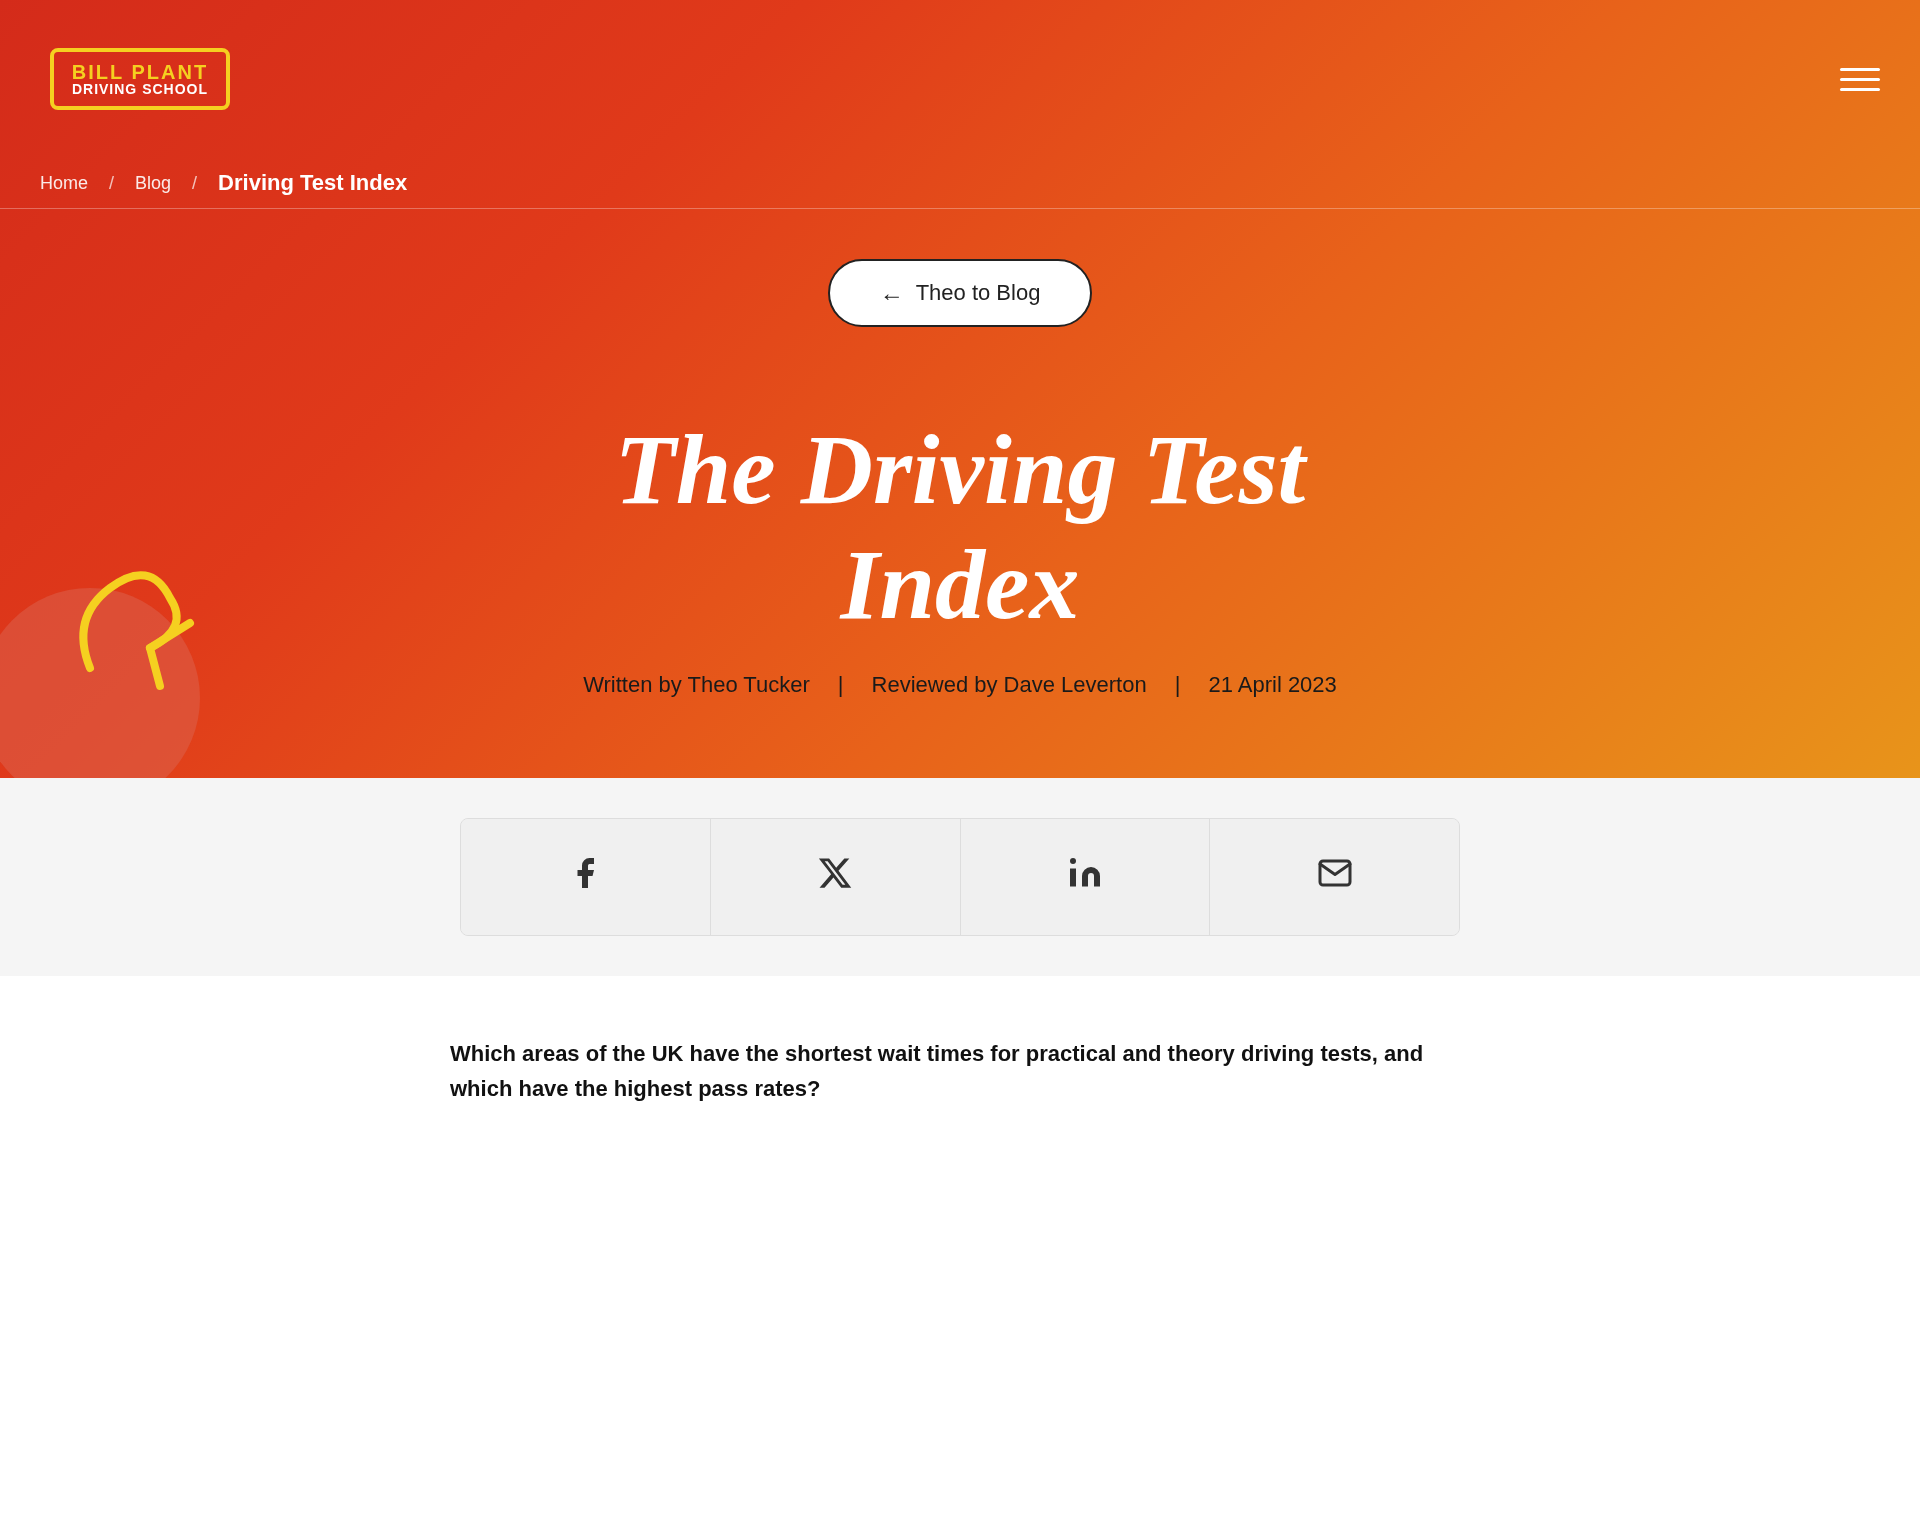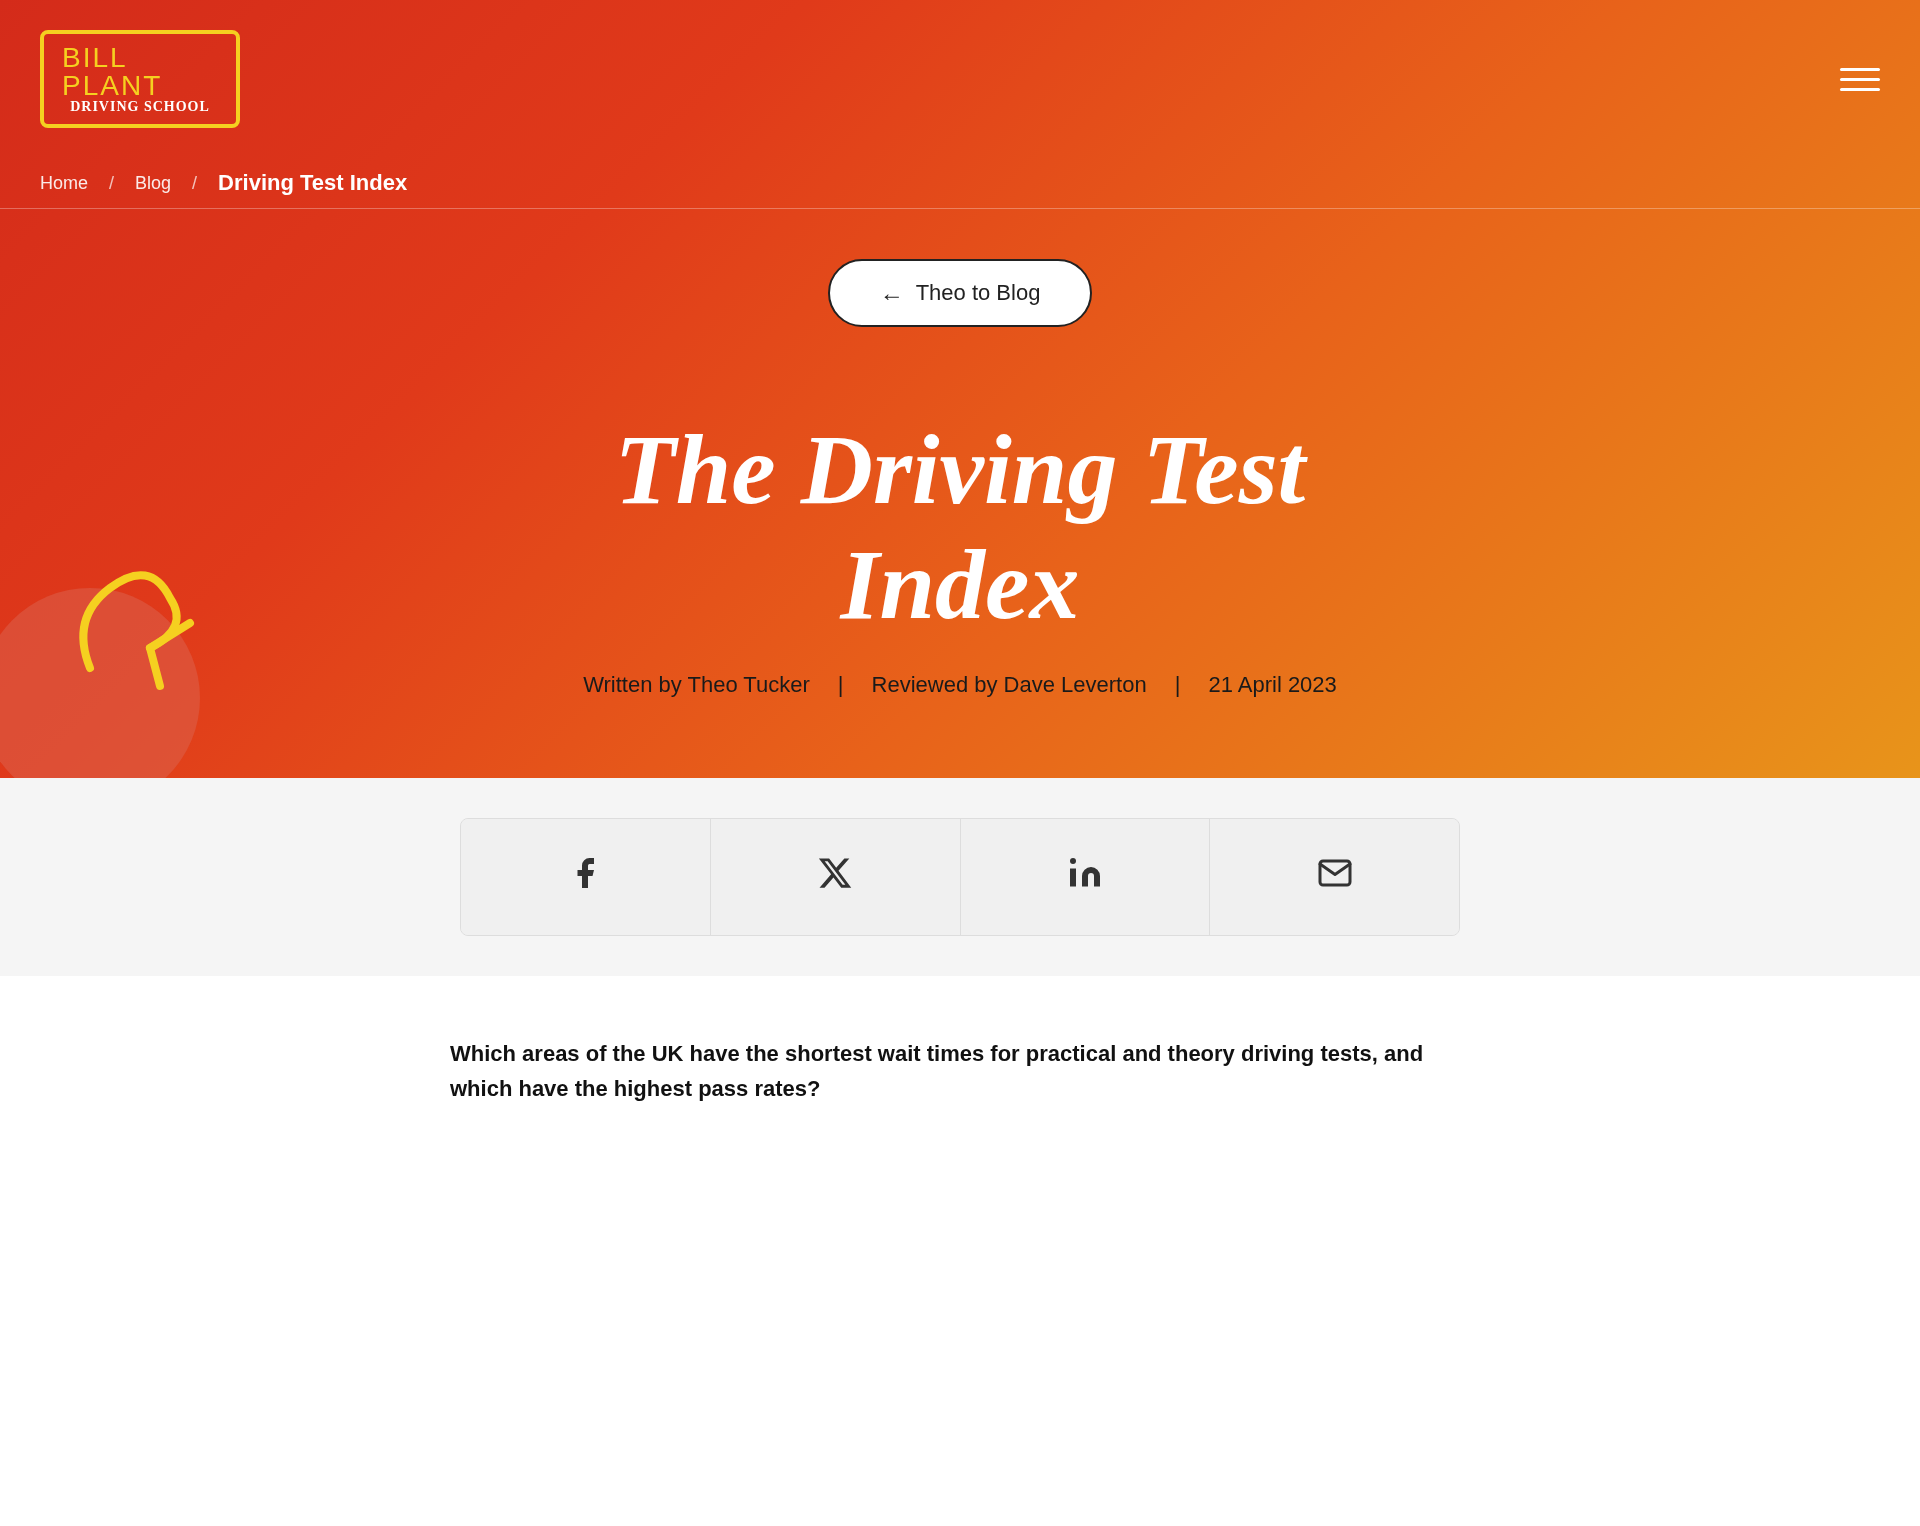--- a/index.html
+++ b/index.html
@@ -45,35 +45,35 @@
       border: 4px solid #f5d020;
       border-radius: 8px;
       padding: 10px 18px;
       display: flex;
       flex-direction: column;
       align-items: center;
       background: transparent;
     }
 
     .logo-line1 {
-      font-size: 28px;
-      font-weight: 400;
+      font-size: 20px;
+      font-weight: 700;
       color: #f5d020;
       letter-spacing: 2px;
       font-family: Arial Black, Arial, sans-serif;
       text-transform: uppercase;
       line-height: 1;
     }
 
     .logo-line2 {
       font-size: 14px;
       font-weight: 700;
       color: #fff;
       letter-spacing: 1px;
-      font-family: Liberation Serif, serif;
+      font-family: Liberation Sans, sans-serif;
       text-transform: uppercase;
       line-height: 1;
     }
 
     .hamburger-icon {
       display: flex;
       flex-direction: column;
       gap: 7px;
       cursor: pointer;
     }

